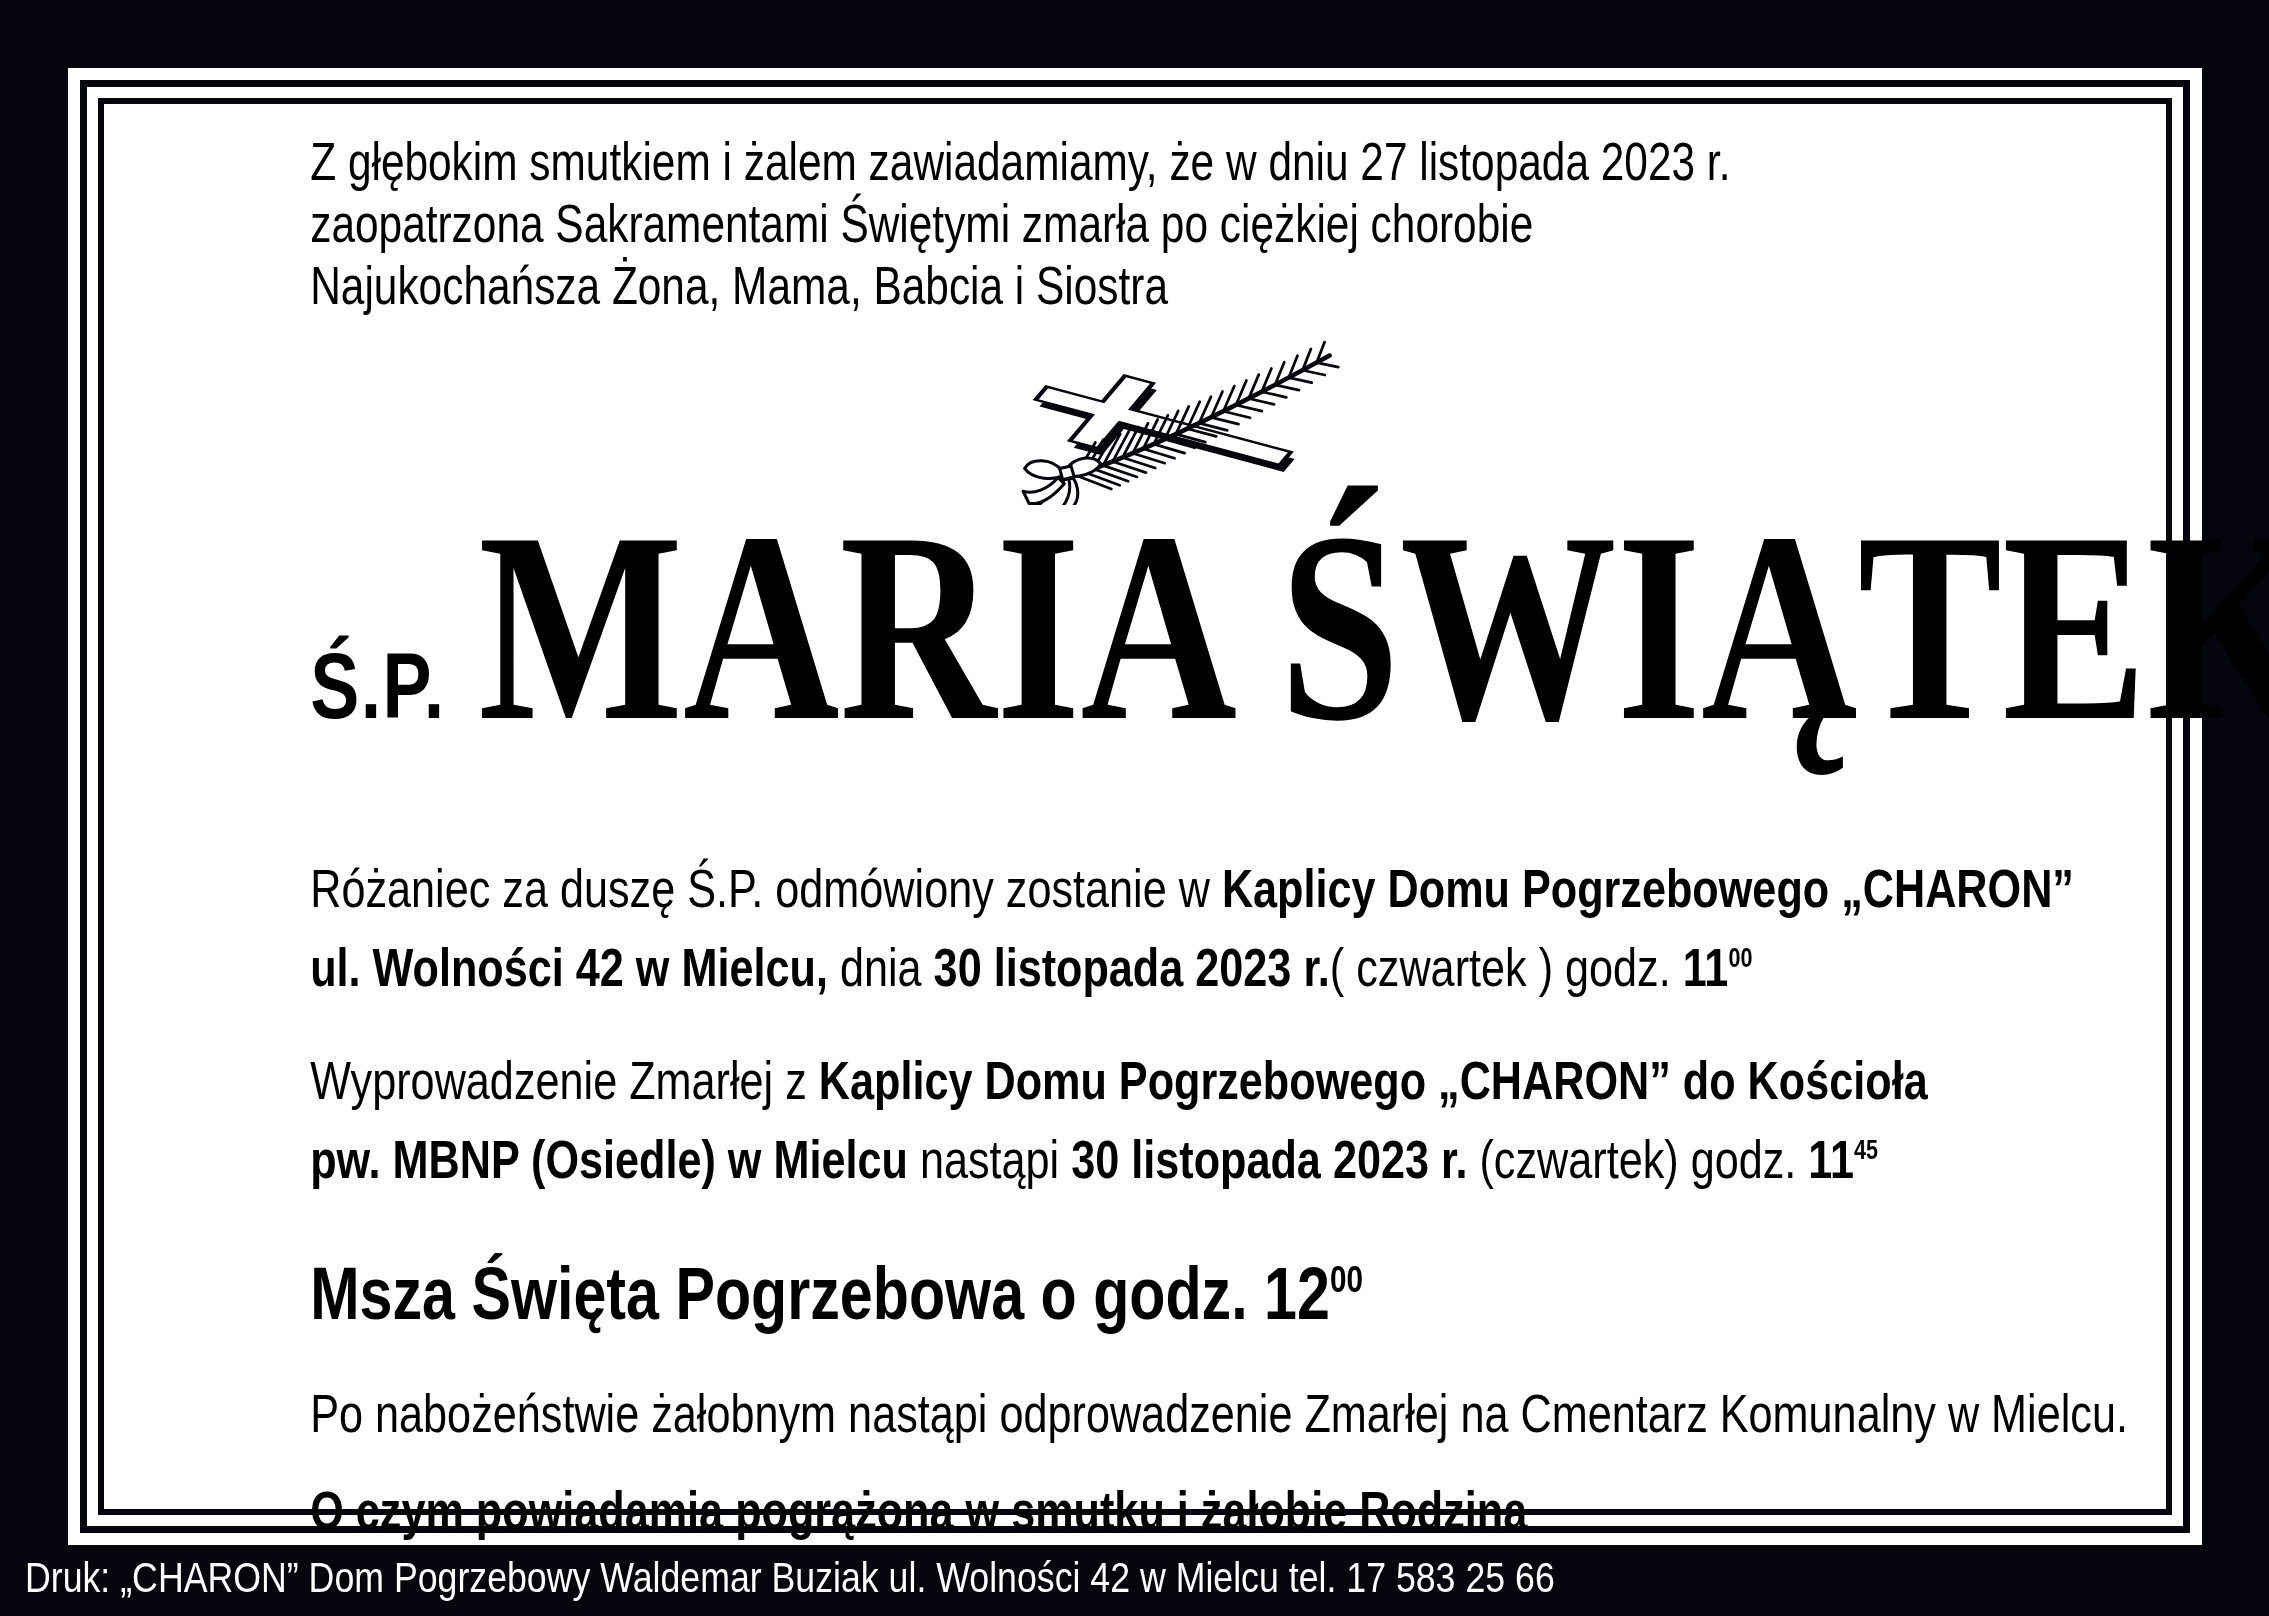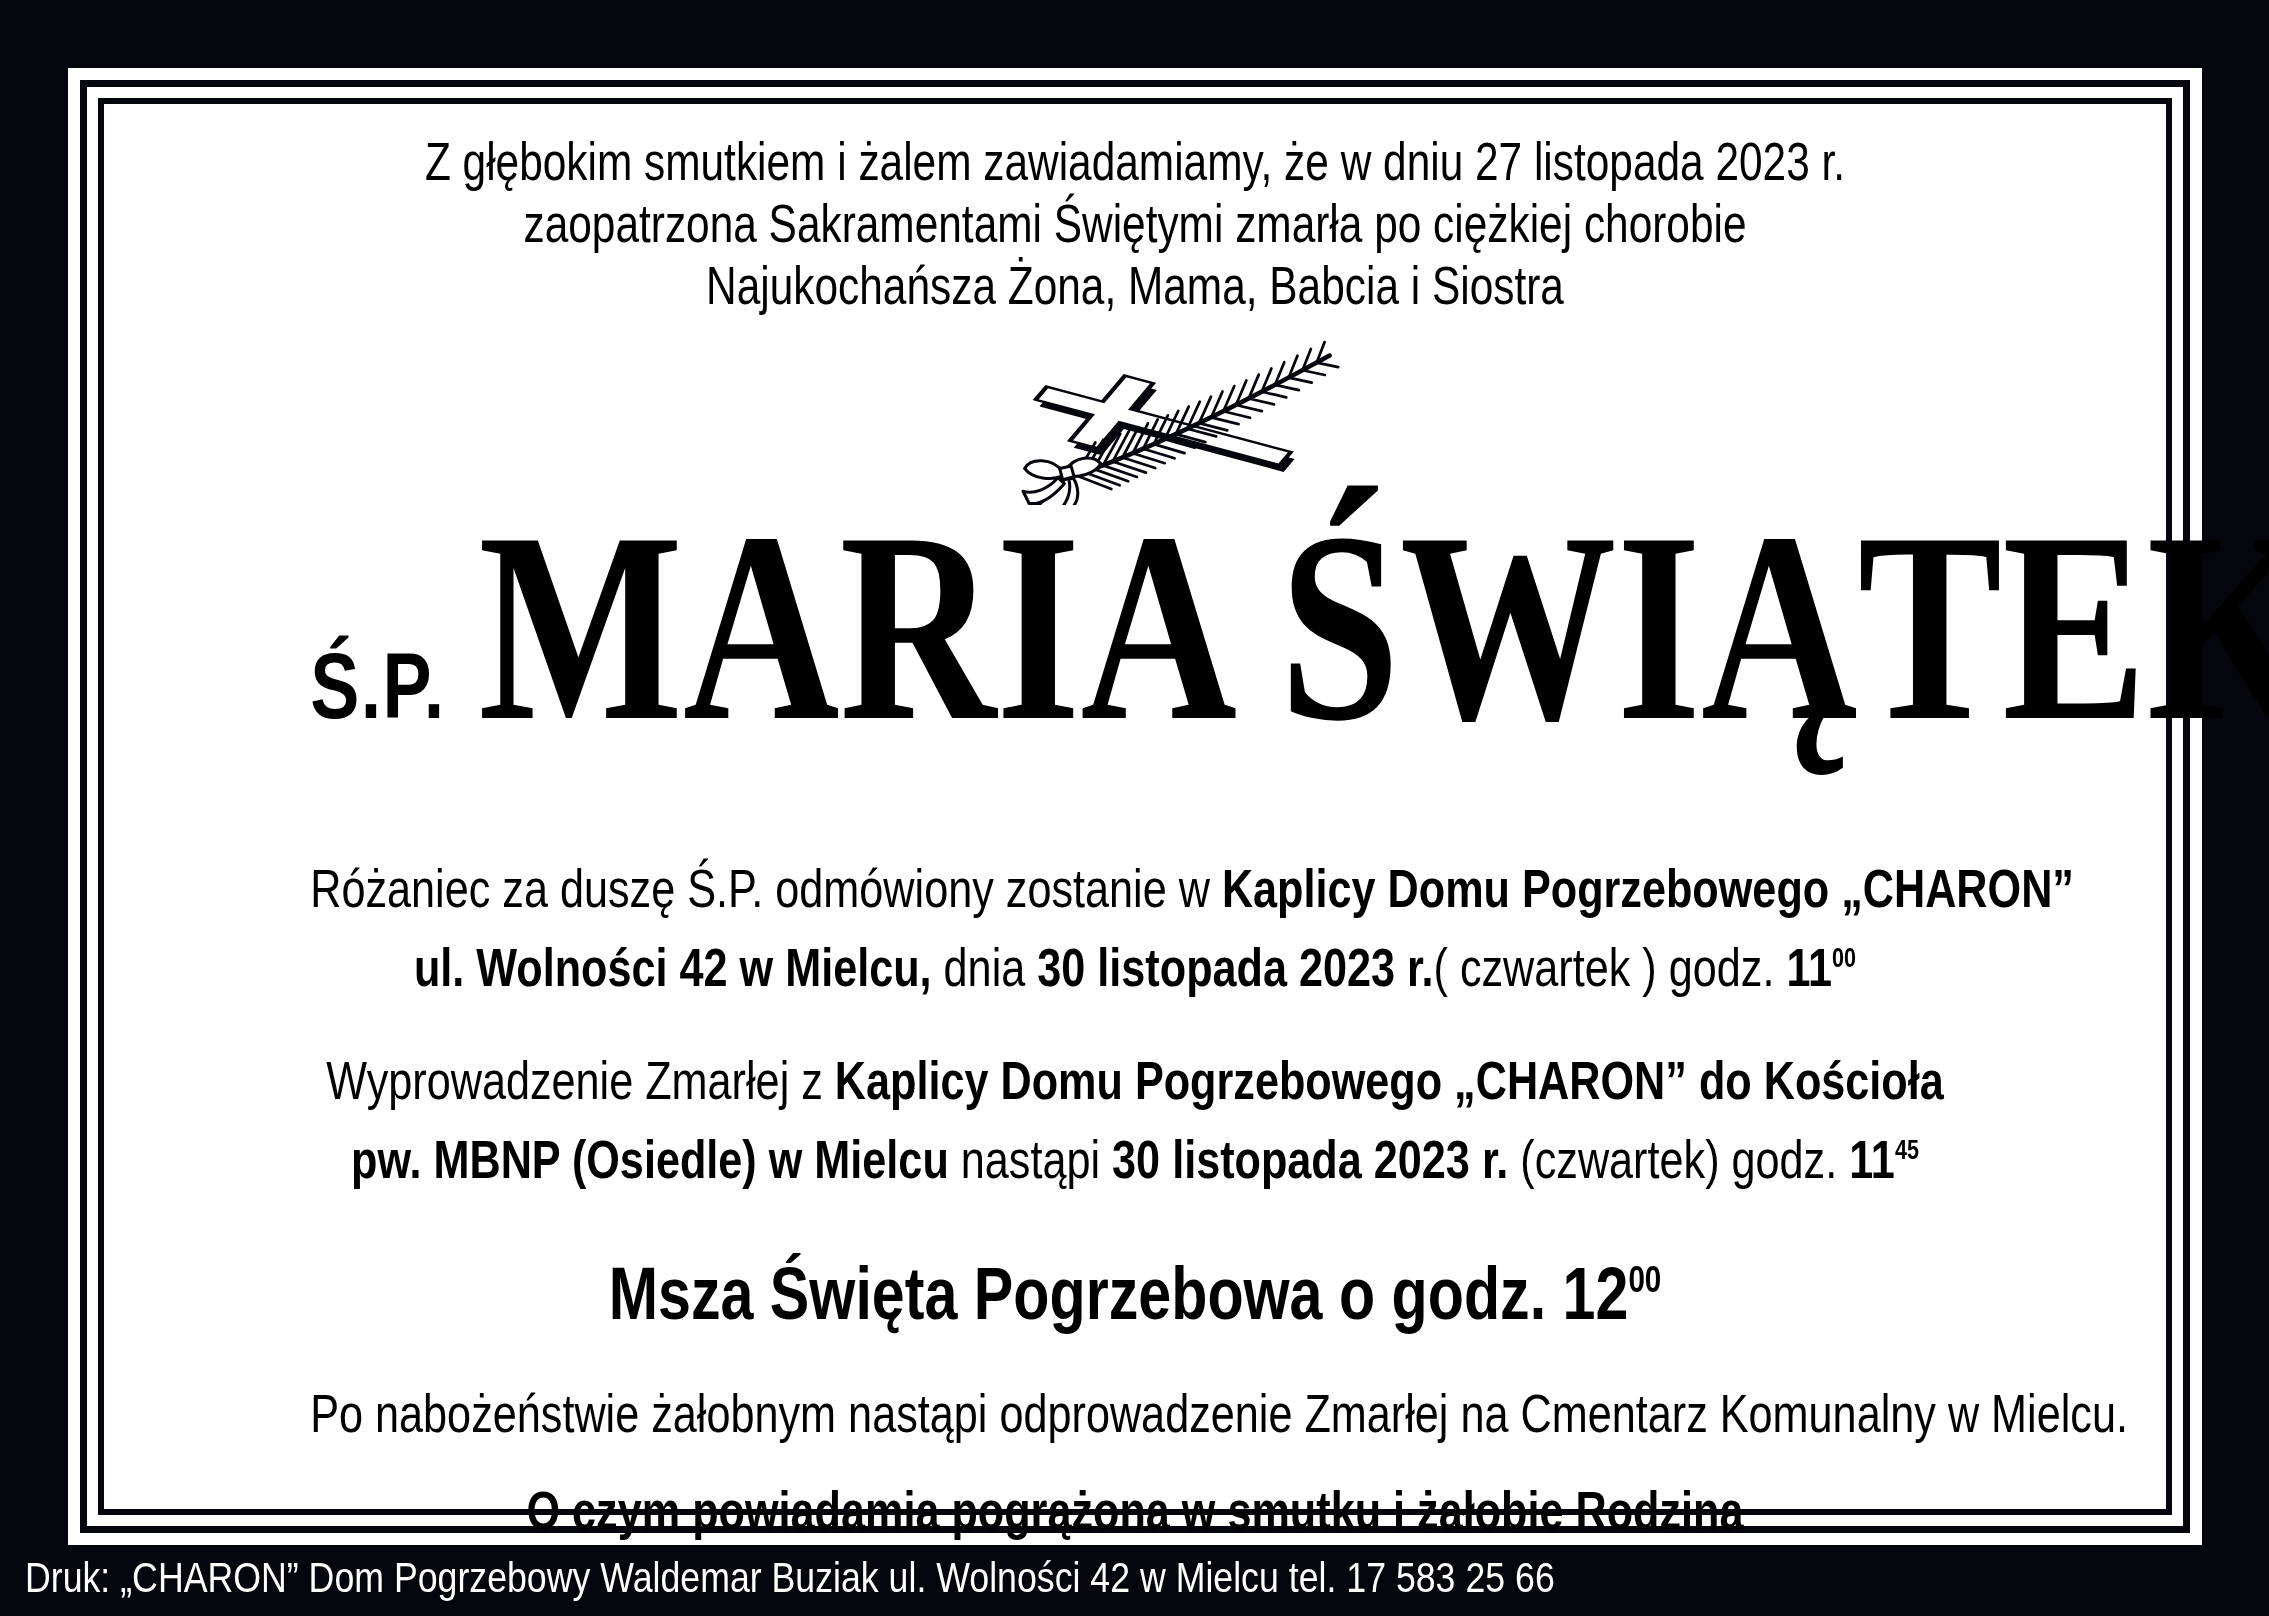--- a/index.html
+++ b/index.html
@@ -23,21 +23,21 @@
     pointer-events:none;
   }
   .frame-inner{
     position:absolute;inset:30px;
     border:6.2px solid #05050d;
     pointer-events:none;
   }
   .content{
     position:absolute;
     left:36px;top:36px;right:36px;bottom:36px;
-    text-align:center;
+    text-align:left;
     overflow:visible;
   }
   .condense{transform:scaleX(0.8);transform-origin:center;}
   .intro{
     margin-top:26.6px;
     font-size:53px;
     line-height:62px;
     white-space:nowrap;
   }
   .emblem{

